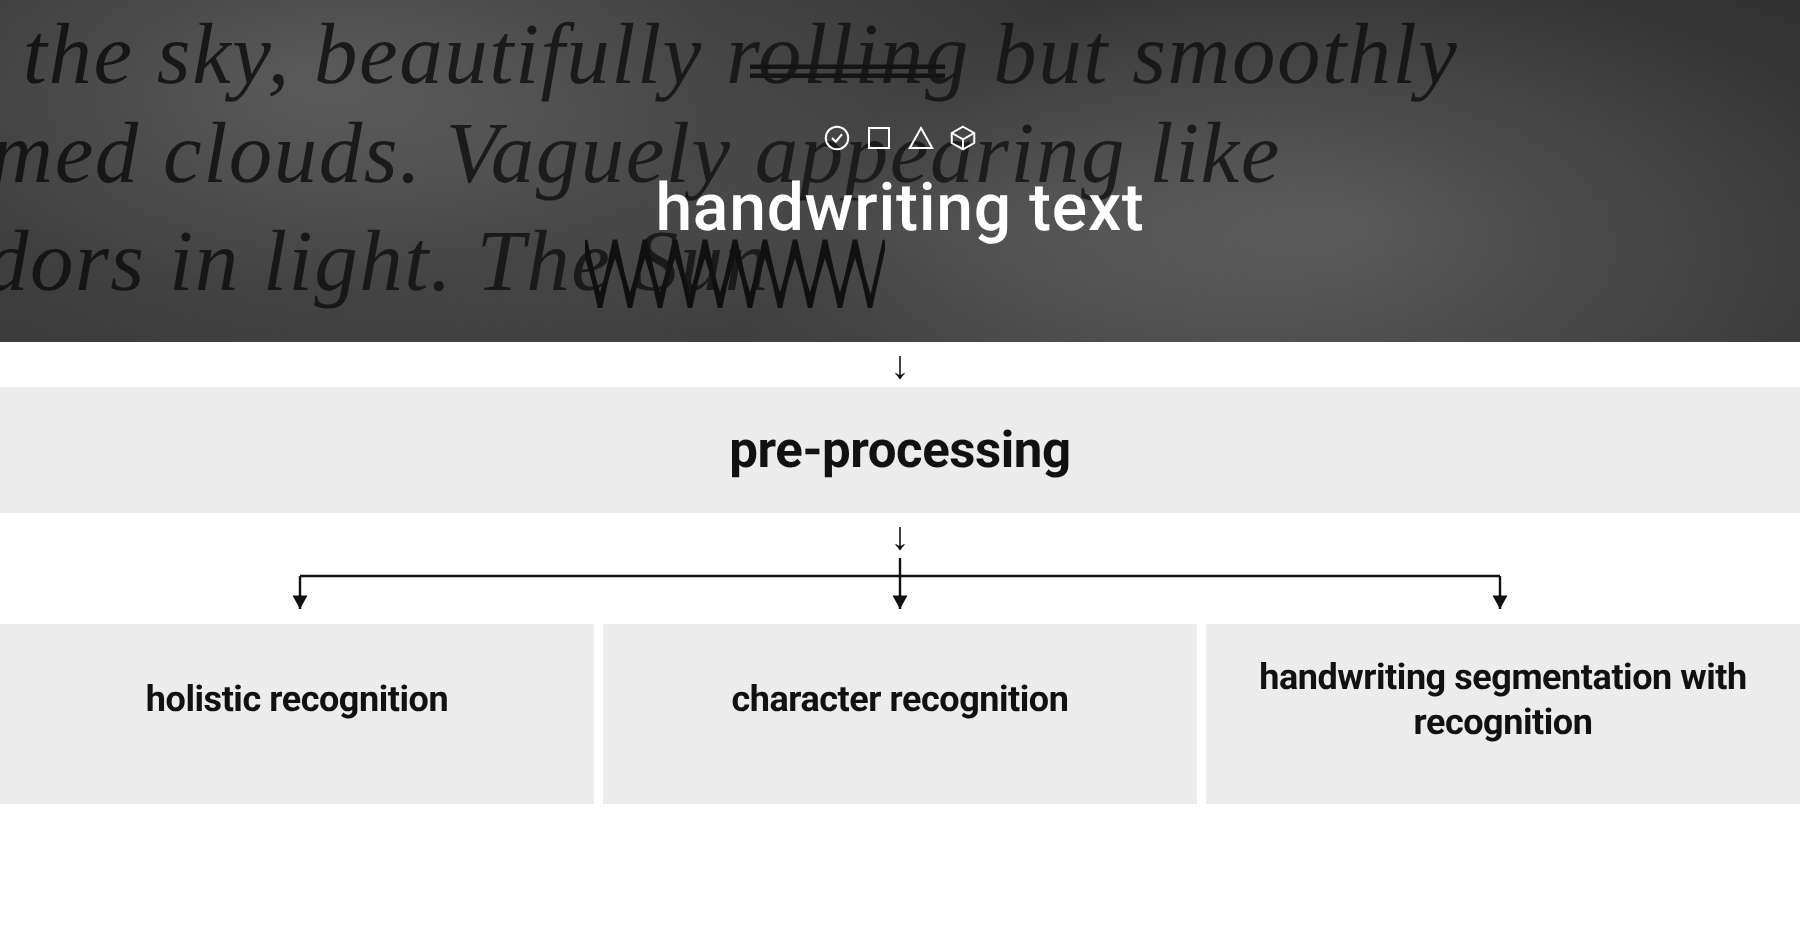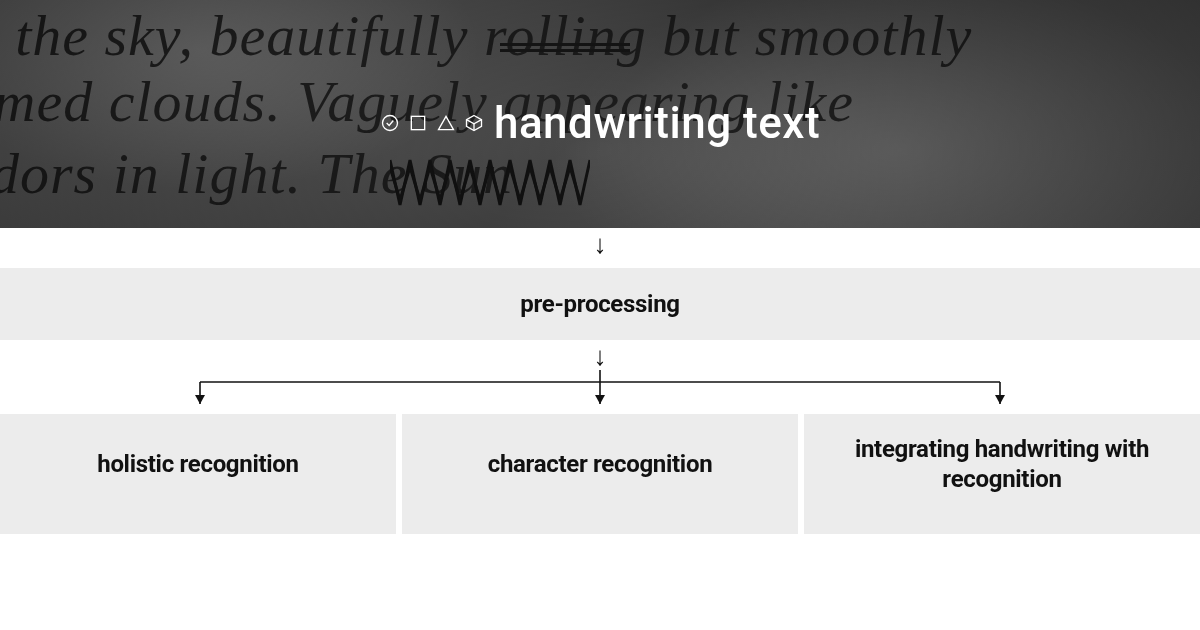--- a/index.html
+++ b/index.html
@@ -62,21 +62,21 @@
   }
   .hero-overlay {
     position: absolute;
     inset: 0;
     background: radial-gradient(ellipse 700px 300px at 600px 150px, rgba(0,0,0,0.15), rgba(0,0,0,0.55));
   }
   .hero-center {
     position: absolute;
     top: 0; left: 0; right: 0; bottom: 0;
     display: flex;
-    flex-direction: row;
+    flex-direction: column;
     align-items: center;
     justify-content: center;
     gap: 10px;
     padding-top: 18px;
   }
   .icon-row {
     display: flex;
     gap: 8px;
     align-items: center;
   }
@@ -98,26 +98,25 @@
     color: #111;
     line-height: 1;
     padding: 4px 0 2px 0;
     height: 30px;
     display:flex; align-items:center;
   }
   .stage {
     width: 1200px;
     background: #ececec;
     text-align: center;
-    font-size: 24px;
+    font-size: 34px;
     font-weight: 700;
     color: #111;
     padding: 22px 0;
     letter-spacing: -0.3px;
-    margin-top: 10px;
   }
   .branch-svg {
     display: block;
   }
   .row3 {
     width: 1200px;
     display: flex;
     gap: 6px;
   }
   .cell {
@@ -190,15 +189,15 @@
     <g fill="#111">
       <path d="M200 34 l-5 -9 h10 z"></path>
       <path d="M600 34 l-5 -9 h10 z"></path>
       <path d="M1000 34 l-5 -9 h10 z"></path>
     </g>
   </svg>
 
   <div class="row3">
     <div class="cell">holistic recognition</div>
     <div class="cell">character recognition</div>
-    <div class="cell">integrating handwriting with recognition</div>
+    <div class="cell">handwriting segmentation with recognition</div>
   </div>
 </div>
 
 </body></html>

